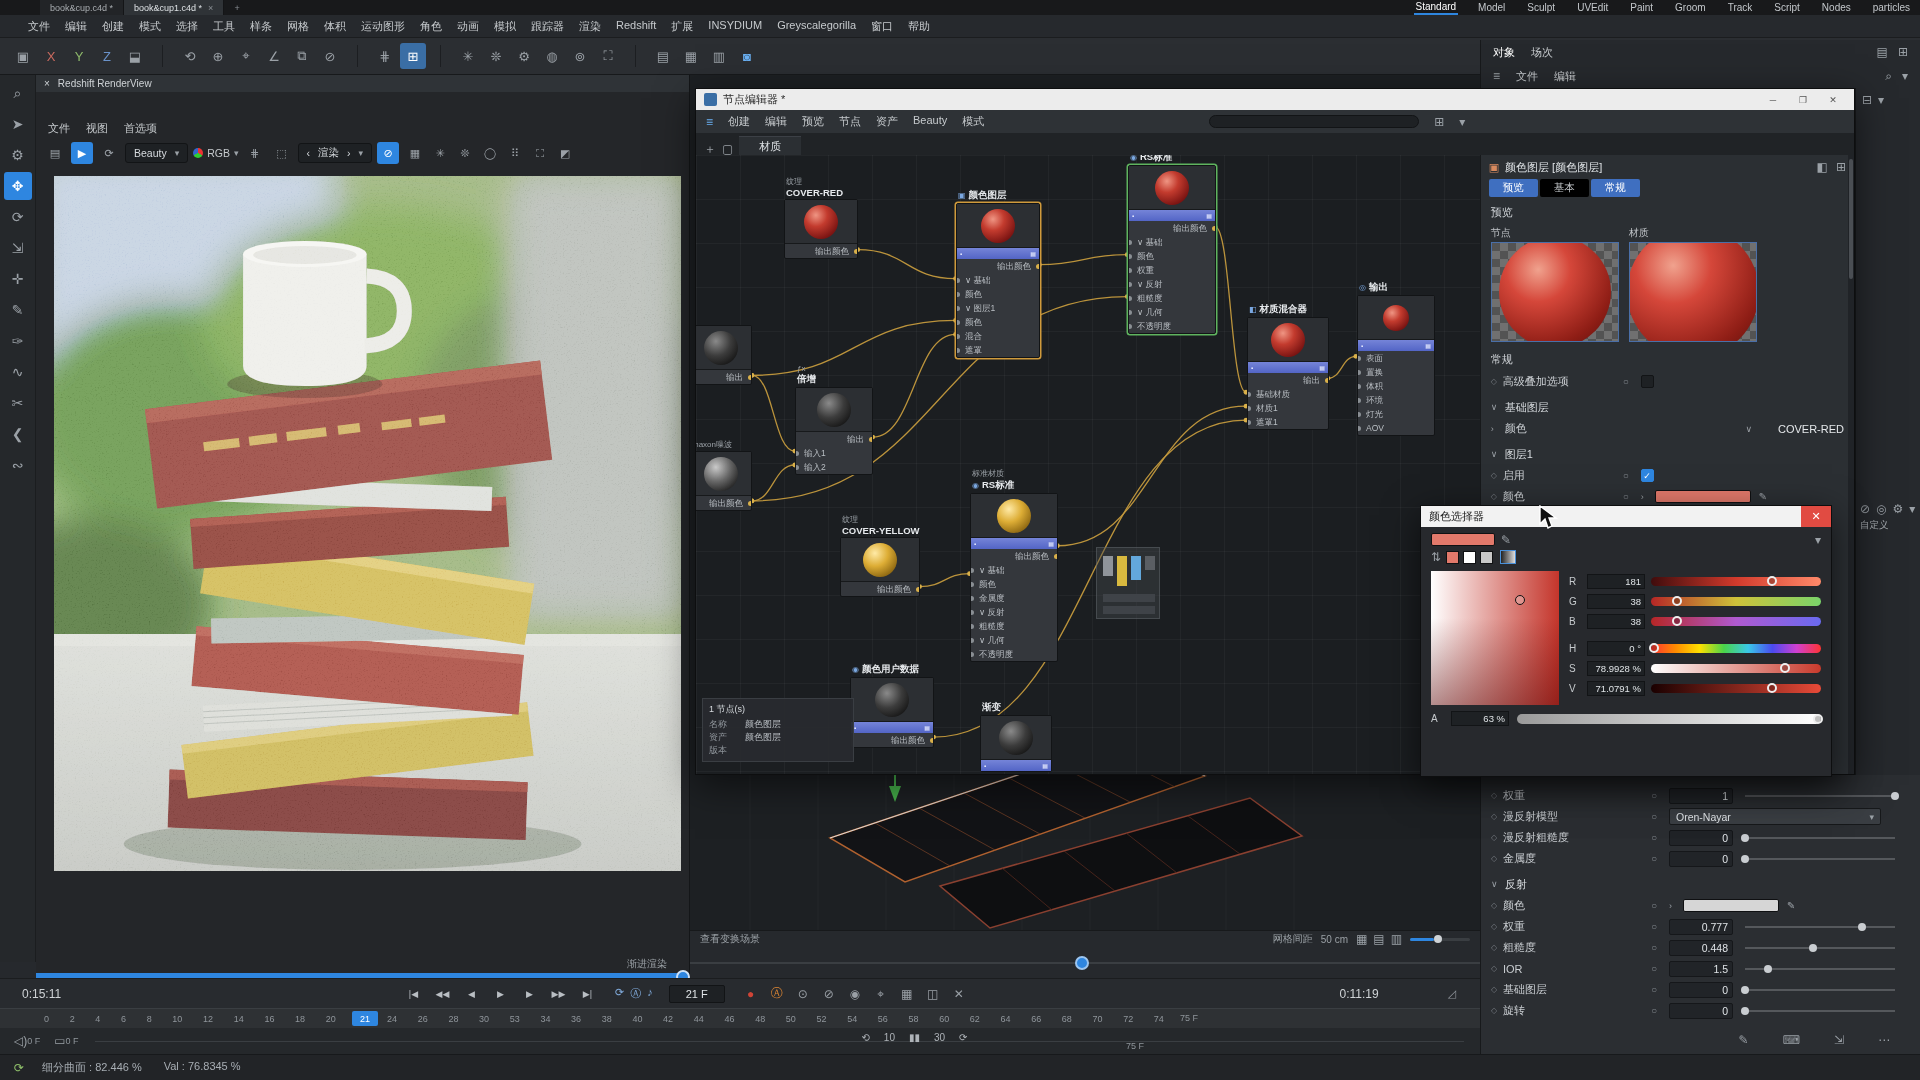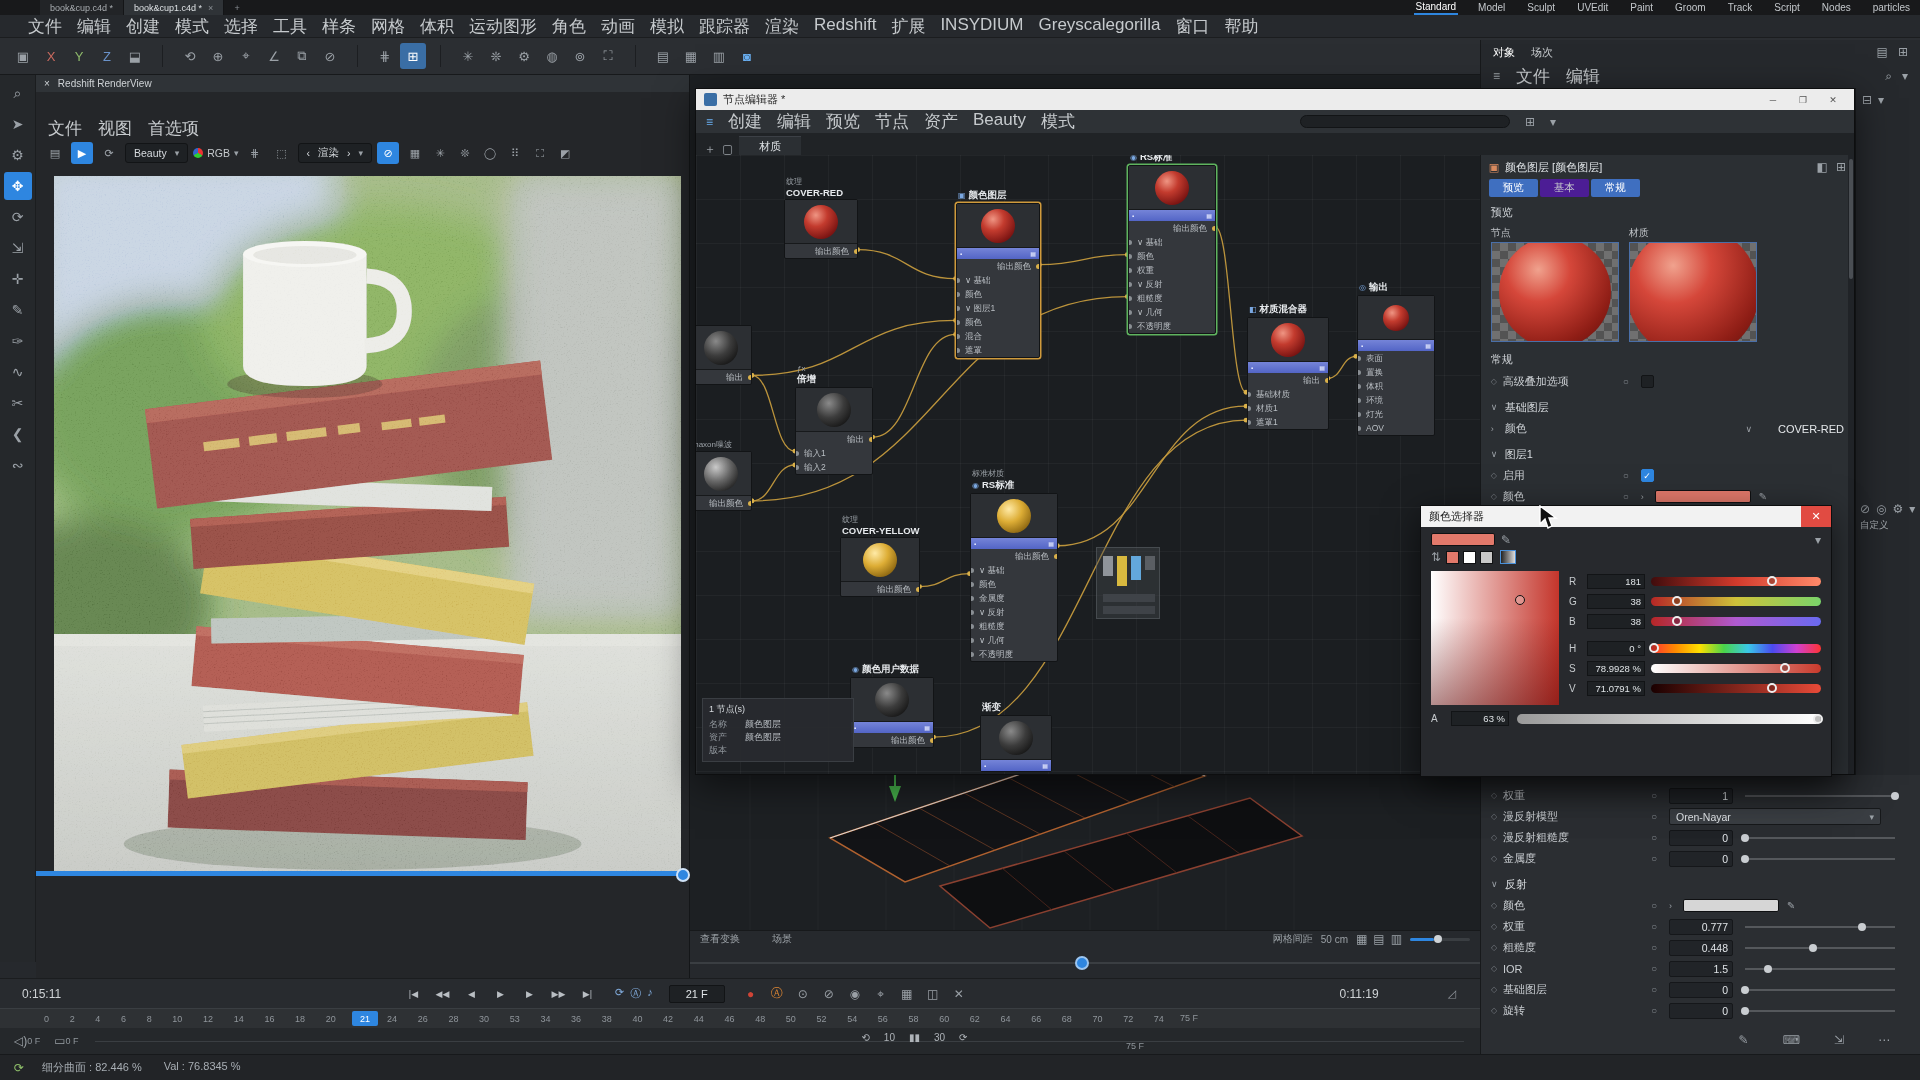--- a/index.html
+++ b/index.html
@@ -13,21 +13,21 @@
 .dtab.on{background:#2f3337;color:#dde1e4}
 .dtab.plus{background:none;border:none;color:#8a8f94}
 .dclose{color:#8a8f94;font-size:9px}
 .back{position:absolute;left:6px;top:0;height:15px;display:flex;align-items:center;color:#7f858b;font-size:11px}
 .mode-tabs{position:absolute;right:8px;top:0;height:15px;display:flex;gap:18px;align-items:stretch}
 .mtab{display:flex;align-items:center;font-size:10px;color:#c3c7cb;padding:0 2px}
 .mtab.on{color:#fff;border-bottom:2px solid #2e86e0}
 
 .menubar{position:absolute;left:0;top:15px;width:100%;height:23px;background:#26292d;border-bottom:1px solid #1b1d1f;display:flex;align-items:center;padding-left:28px}
 #main-menus{display:flex;gap:15px}
-.mitem{font-size:17px;color:#c6cacd;cursor:default}
+.mitem{font-size:11px;color:#c6cacd;cursor:default}
 
 .toolbar{position:absolute;left:0;top:38px;width:100%;height:37px;background:#2b2e32;border-bottom:1px solid #17191b;display:flex;align-items:center;gap:4px;padding-left:10px}
 .tgroup{display:flex;gap:2px;align-items:center}
 .tsep{width:1px;height:22px;background:#1c1e21;margin:0 10px}
 .tbtn{width:26px;height:26px;border-radius:3px;display:flex;align-items:center;justify-content:center;color:#9ba1a7;font-size:13px}
 .tbtn.on{background:#3a6ea5;color:#fff}
 .tbtn.accent{color:#6ab0f3}
 .ax-x{color:#c96a5f}.ax-y{color:#8db86a}.ax-z{color:#6a92c9}
 
 .left-tools{position:absolute;left:0;top:75px;width:36px;height:887px;background:#25282b;border-right:1px solid #1b1d1f;display:flex;flex-direction:column;align-items:center;padding-top:4px;gap:3px}
@@ -127,21 +127,21 @@
 .info-box .r{display:flex;gap:10px;height:13px}
 .info-box .k{width:26px;color:#8f959b}
 .mmap{position:absolute;left:400px;top:392px;width:64px;height:72px;background:rgba(70,74,80,.4);border:1px solid rgba(120,125,132,.35);z-index:1}
 .mc{position:absolute}
 
 .attr{width:375px;background:#2b2f33;border-left:1px solid #17191b;position:relative;overflow:hidden}
 .attr-head{height:24px;display:flex;align-items:center;gap:6px;padding:0 8px;font-size:11px;color:#dfe3e6}
 .attr-head .hic{color:#d88a5f;font-size:11px}
 .attr-head .sp{margin-left:auto;display:flex;gap:8px;color:#9ba1a7}
 .attr-tabs{display:flex;gap:2px;padding:0 8px}
-.atab{height:18px;padding:0 14px;display:flex;align-items:center;background:#4c1d95;color:#c6cacd;font-size:10.5px;border-radius:2px}
+.atab{height:18px;padding:0 14px;display:flex;align-items:center;background:#000000;color:#c6cacd;font-size:10.5px;border-radius:2px}
 .atab.on{background:#3f6fc0;color:#fff}
 .attr-sec{padding:8px 10px 2px;color:#cfd3d7;font-size:11px}
 .previews{display:flex;gap:10px;padding:2px 10px}
 .pv-cap{font-size:10px;color:#c0c4c8;margin:2px 0}
 .pv-thumb{width:128px;height:100px;border:1px solid #4a6fa8;overflow:hidden;position:relative;background-image:conic-gradient(#707070 90deg,#535353 90deg 180deg,#707070 180deg 270deg,#535353 270deg);background-size:16px 16px}
 .pv-sphere{position:absolute;left:50%;top:50%;transform:translate(-50%,-50%);width:112px;height:112px;border-radius:50%;background:radial-gradient(circle at 35% 30%,#f0a28e 0%,#d5473a 30%,#8e1d15 72%,#530f0b 100%)}
 .pv-sphere.big{width:132px;height:132px}
 .attr-rows{padding-top:2px}
 .scrollbar{position:absolute;right:0;top:0;width:6px;height:100%;background:#202327}
 .scrollbar i{position:absolute;top:4px;left:1px;width:4px;height:120px;background:#4a4e53;border-radius:2px}
@@ -342,21 +342,21 @@
         <line x1="364" y1="73" x2="440" y2="112"></line>
           <line x1="408" y1="58" x2="485" y2="97"></line>
       </g>
       <polyline points="140,148 438,48 515,86" fill="none" stroke="#d8d8d8" stroke-width="1"></polyline>
       <line x1="205" y1="8" x2="205" y2="104" stroke="#45b04a" stroke-width="2"></line>
       <polygon points="205,112 199,96 211,96" fill="#45b04a"></polygon>
       <line x1="268" y1="14" x2="300" y2="58" stroke="#4a86d8" stroke-width="2"></line>
       <polygon points="304,64 288,58 298,48" fill="#4a86d8"></polygon>
     </svg>
     <div class="vp-footer">
-      <span id="vp-left" style="display:flex;gap:32px">
+      <span id="vp-left" style="display:flex;gap:0">
           <span>查看变换</span>
           <span>场景</span>
         </span>
       <span class="vp-right">
         <span>网格间距</span>
         <span>50 cm</span>
         <span id="vp-icons" style="display:flex;gap:6px">
             <span class="ic">▦</span>
             <span class="ic">▤</span>
             <span class="ic">▥</span>
@@ -487,20 +487,23 @@
         </g>
         <ellipse cx="252" cy="208" rx="78" ry="14" fill="rgba(40,20,15,0.35)"></ellipse>
         <path d="M190 78 L190 190 Q190 210 252 210 Q314 210 314 190 L314 78 Z" fill="#e6e6e0"></path>
         <path d="M314 100 Q352 102 352 135 Q352 168 312 170" fill="none" stroke="#e2e2da" stroke-width="15"></path>
         <ellipse cx="252" cy="78" rx="62" ry="13" fill="#f2f2ec"></ellipse>
         <ellipse cx="252" cy="79" rx="52" ry="9" fill="#d8d8d0"></ellipse>
         <rect width="630" height="695" filter="url(#grain)" opacity="0.5" style="mix-blend-mode:overlay"></rect>
         <rect width="630" height="695" filter="url(#grain)" opacity="0.18" style="mix-blend-mode:screen"></rect>
       </svg>
     </div>
+    <div class="rv-footer">
+      <span>渐进渲染</span>
+    </div>
     <div class="rv-progress"></div>
   </div>
 
   <div class="right-top">
     <div class="rt-row" id="rt-tabs">
         <span class="rt-on">对象</span>
         <span>场次</span>
         <span class="sp">
           <span class="ic">▤</span>
           <span class="ic">⊞</span>

